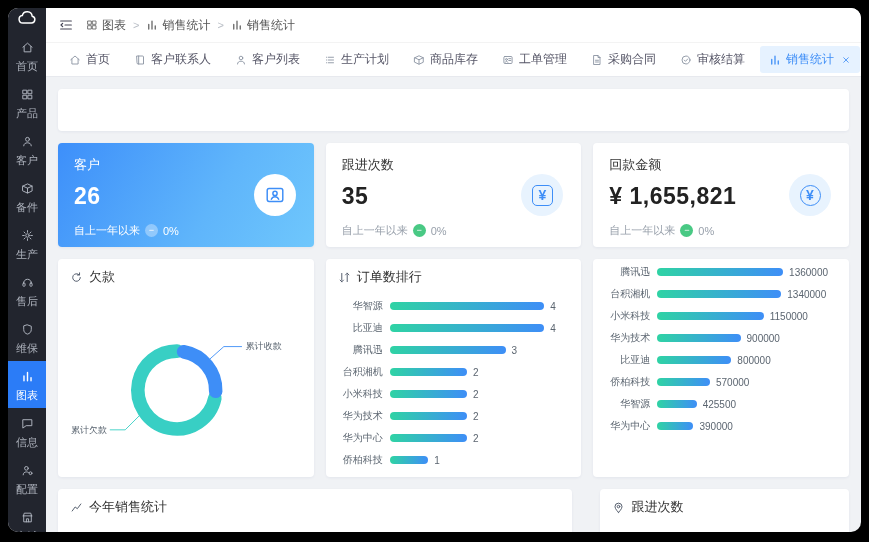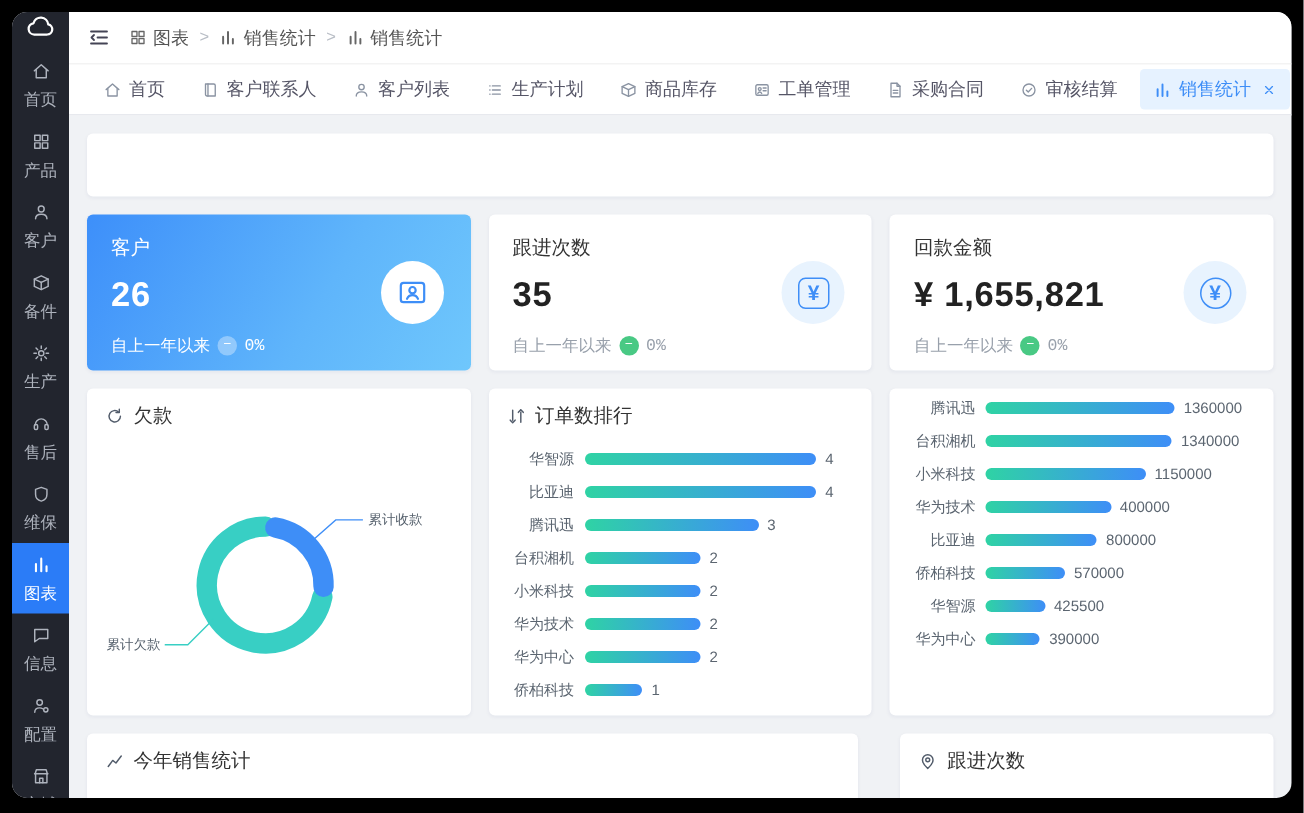--- a/index.html
+++ b/index.html
@@ -30,21 +30,21 @@
   .tab-close{display:flex;margin-left:2px;color:#3e8ef7;}
   
   .content{flex:1;padding:12px;display:flex;flex-direction:column;gap:12px;overflow:hidden;}
   .card{background:#fff;border-radius:4px;box-shadow:0 1px 3px rgba(15,35,95,.06);}
   .filterbar{height:42px;flex-shrink:0;}
   
   .stats{display:flex;gap:12px;flex-shrink:0;}
   .stat-card{flex:1;height:104px;padding:13px 16px;position:relative;box-sizing:border-box;}
   .stat-title{font-size:13px;color:#333;}
   .stat-value{font-size:23px;font-weight:bold;color:#222;margin-top:9px;letter-spacing:.5px;}
-  .stat-since{font-size:11px;color:#98a0ab;margin-top:13px;display:flex;align-items:center;gap:5px;font-family:Liberation Mono, monospace;}
+  .stat-since{font-size:11px;color:#98a0ab;margin-top:13px;display:flex;align-items:center;gap:5px;}
   .trend-dot{width:13px;height:13px;border-radius:50%;background:#49c984;color:#fff;font-size:9px;
              display:inline-flex;align-items:center;justify-content:center;line-height:1;}
   .stat-card.highlight{background:linear-gradient(120deg,#3d8ffa 0%,#5fb5fb 60%,#6fc7fc 100%);}
   .stat-card.highlight .stat-title,.stat-card.highlight .stat-value,.stat-card.highlight .stat-since{color:#fff;}
   .stat-card.highlight .trend-dot{background:rgba(255,255,255,.35);}
   .stat-icon{position:absolute;right:18px;top:50%;transform:translateY(-50%);width:42px;height:42px;border-radius:50%;
              display:flex;align-items:center;justify-content:center;}
   .stat-icon.white{background:#fff;color:#3e8ef7;}
   .stat-icon.blue{background:#e8f3fe;color:#3e8ef7;}
   .yen{display:flex;align-items:center;justify-content:center;width:21px;height:21px;font-size:14px;
@@ -440,21 +440,21 @@
                 <span class="bar-label">小米科技</span>
                 <span class="bar-area">
                   <span class="bar-fill" style="width:59.2%"></span>
                   <span class="bar-val">1150000</span>
                 </span>
               </div>
               <div class="bar-row">
                 <span class="bar-label">华为技术</span>
                 <span class="bar-area">
                   <span class="bar-fill" style="width:46.3%"></span>
-                  <span class="bar-val">400000</span>
+                  <span class="bar-val">900000</span>
                 </span>
               </div>
               <div class="bar-row">
                 <span class="bar-label">比亚迪</span>
                 <span class="bar-area">
                   <span class="bar-fill" style="width:41.2%"></span>
                   <span class="bar-val">800000</span>
                 </span>
               </div>
               <div class="bar-row">

